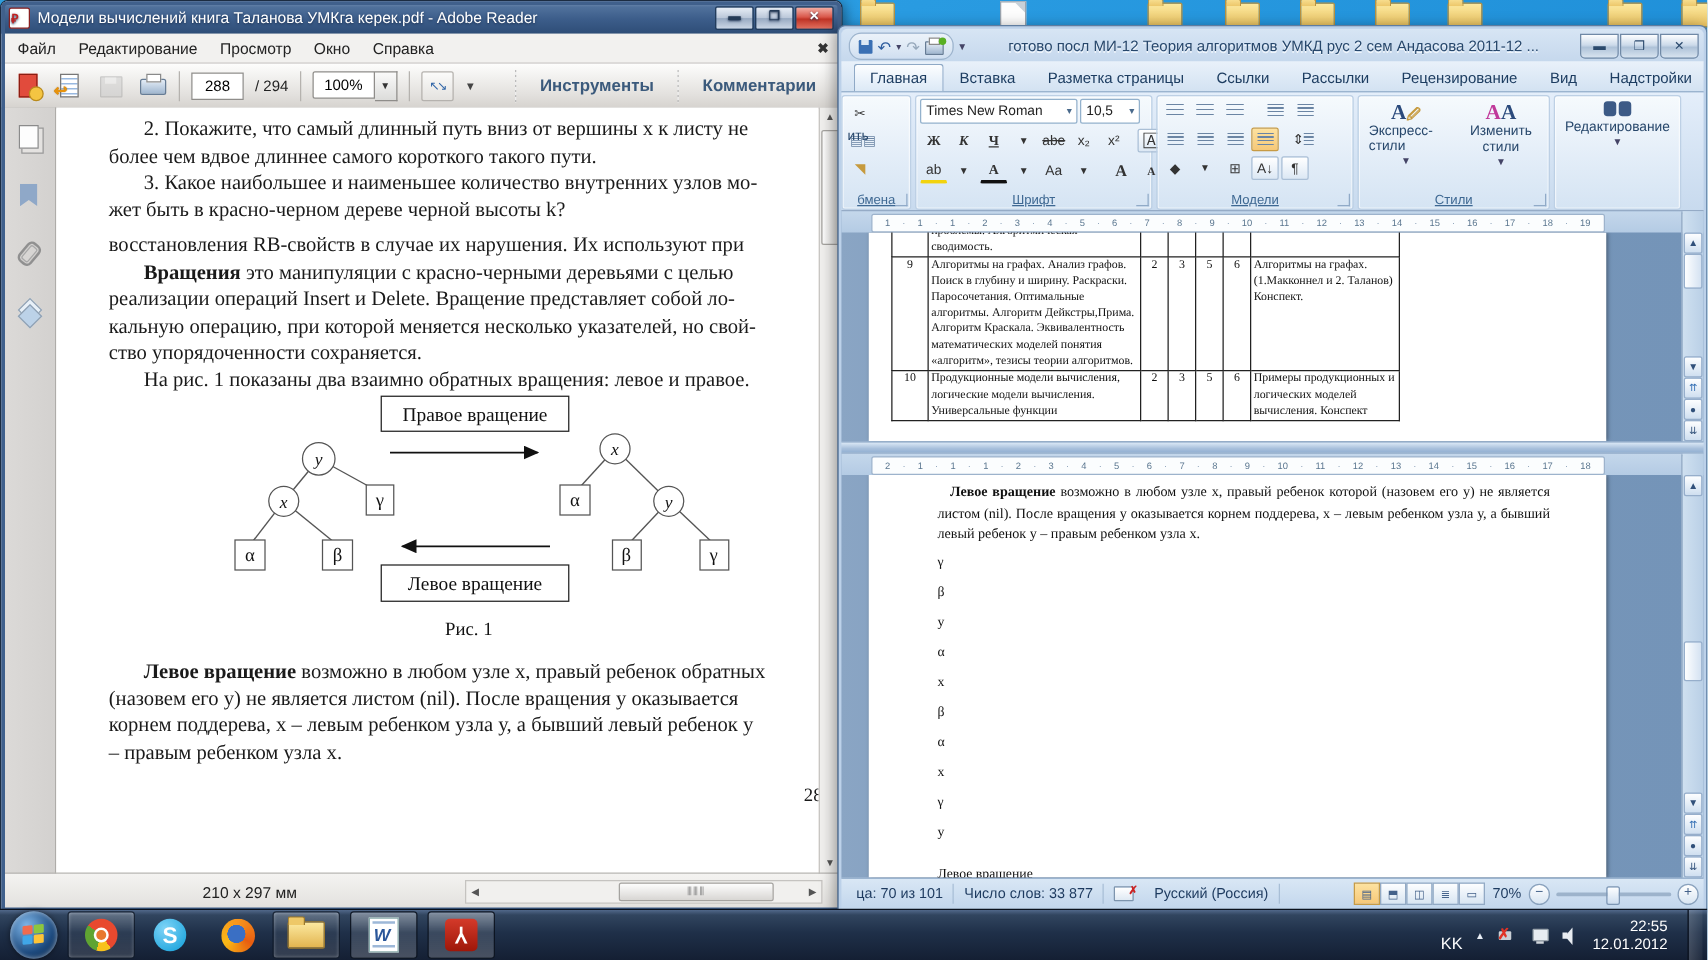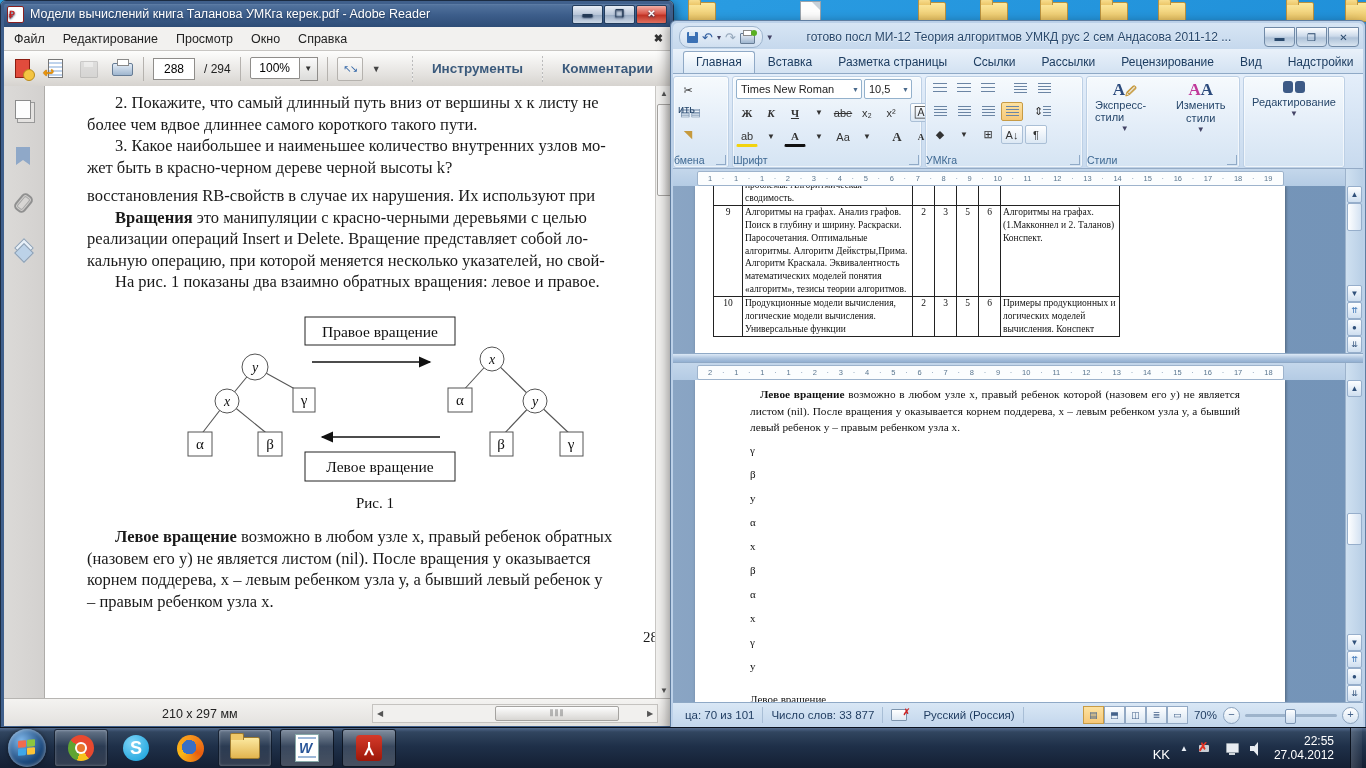--- a/index.html
+++ b/index.html
@@ -107,21 +107,21 @@
   .w-btns .b{width:29px;height:18px;border:1px solid #7089a6;border-radius:0 0 4px 4px;
     background:linear-gradient(#fdfeff,#ccdaea 45%,#aec2d8 55%,#d8e4f0);display:flex;align-items:center;justify-content:center;
     font-size:10px;color:#2b4a6d;}
   .w-tabs{height:24px;display:flex;align-items:flex-end;padding:0 0 0 10px;background:linear-gradient(#e9f1fa,#d3e2f2);border-bottom:1px solid #8fa9c6;}
   .wtab{padding:3px 12px 4px;font-size:12px;color:#1d3d61;border:1px solid transparent;border-bottom:none;white-space:nowrap;}
   .wtab.active{background:linear-gradient(#fdfeff,#e8f1fa 60%,#dcE9f6);border-color:#8fa9c6;border-radius:3px 3px 0 0;}
   
   .w-ribbon{height:92px;background:linear-gradient(#e4eefa,#d3e2f3 60%,#c8daee);border-bottom:1px solid #95abc6;display:flex;gap:3px;padding:2px 2px 0 0;}
   .rgroup{position:relative;border:1px solid #bdd0e5;border-radius:3px;background:linear-gradient(#f6fafd,#e3edf8 55%,#d5e4f3);
     box-shadow:inset 0 0 0 1px rgba(255,255,255,.6);}
-  .rgroup .glabel{position:absolute;bottom:1px;left:0;right:0;text-align:left;font-size:10.5px;color:#3e6892;}
+  .rgroup .glabel{position:absolute;bottom:1px;left:0;right:0;text-align:center;font-size:10.5px;color:#3e6892;text-decoration:underline;}
   .rgroup .dlg{position:absolute;right:2px;bottom:2px;width:9px;height:9px;border:1px solid #7f9cbd;border-top:none;border-left:none;opacity:.8;}
   .rrow{display:flex;align-items:center;gap:2px;padding:2px 3px;}
   .rbtn{min-width:16px;height:17px;border:1px solid transparent;border-radius:2px;display:flex;align-items:center;justify-content:center;
     font-size:11px;color:#333;padding:0 2px;background:transparent;}
   .rbtn.frame{border-color:#aabfd6;background:linear-gradient(#fff,#dce8f4);}
   .rbtn.active{background:linear-gradient(#fbd88c,#f5c névelő);} 
   .rbtn.active{background:linear-gradient(#fde2a0,#f6c878);border-color:#c79b45;}
   .rcombo{height:18px;background:#fff;border:1px solid #93b1cc;border-radius:2px;display:flex;align-items:center;font-size:11px;color:#222;padding:0 2px 0 4px;}
   .rcombo .car{margin-left:auto;font-size:7px;color:#4a6a8c;padding-left:3px;}
   .bld{font-weight:bold;font-family:"Liberation Serif",serif;}
@@ -304,20 +304,21 @@
         <div class="pdftext">
           <div class="ln ind">2. Покажите, что самый длинный путь вниз от вершины х к листу не</div>
           <div class="ln">более чем вдвое длиннее самого короткого такого пути.</div>
           <div class="ln ind">3. Какое наибольшее и наименьшее количество внутренних узлов мо-</div>
           <div class="ln">жет быть в красно-черном дереве черной высоты k?</div>
           <div class="gap8"></div>
           <div class="ln">восстановления RB-свойств в случае их нарушения. Их используют при</div>
           <div class="ln ind"><b>Вращения</b><span> это манипуляции с красно-черными деревьями с целью</span></div>
           <div class="ln">реализации операций Insert и Delete. Вращение представляет собой ло-</div>
           <div class="ln">кальную операцию, при которой меняется несколько указателей, но свой-</div>
+          <div class="ln">ство упорядоченности сохраняется.</div>
           <div class="ln ind">На рис. 1 показаны два взаимно обратных вращения: левое и правое.</div>
         </div>
 
         <div class="figwrap">
           <svg class="fig-svg" viewBox="0 0 540 200" width="540" height="200">
             <defs>
               <marker id="ah" markerWidth="10" markerHeight="8" refX="8" refY="4" orient="auto">
                 <path d="M0,0 L9,4 L0,8 Z" fill="#111"></path>
               </marker>
             </defs>
@@ -510,21 +511,21 @@
         </div>
         <div class="rrow">
           <span class="rbtn">◆</span>
           <span class="rbtn" style="font-size:8px">▼</span>
           <span class="rbtn">⊞</span>
           <span class="rbtn frame">
                 <span>А↓</span>
               </span>
           <span class="rbtn frame">¶</span>
         </div>
-        <div class="glabel">УМКга</div>
+        <div class="glabel">Модели</div>
         <div class="dlg"></div>
       </div>
 
       <div class="rgroup" style="width:152px;display:flex;align-items:flex-start;justify-content:center">
         <div class="stylebtn">
           <span class="a-big">A<span style="color:#c69a3e;font-size:11px">🖉</span></span>
           <span>Экспресс-стили</span>
           <span class="qcaret">▼</span>
         </div>
         <div class="stylebtn">
@@ -781,19 +782,19 @@
       </div>
 
     <div class="tray">
       <span class="lang">KK</span>
       <span class="hid">▲</span>
       <span class="plug-ic"></span>
       <span class="net-ic"></span>
       <span class="spk-ic"></span>
       <div class="clock">
         <div>22:55</div>
-        <div>27.04.2012</div>
+        <div>12.01.2012</div>
       </div>
       <div class="showdesk"></div>
     </div>
   </div>
 
 </div>
 
 </body></html>

